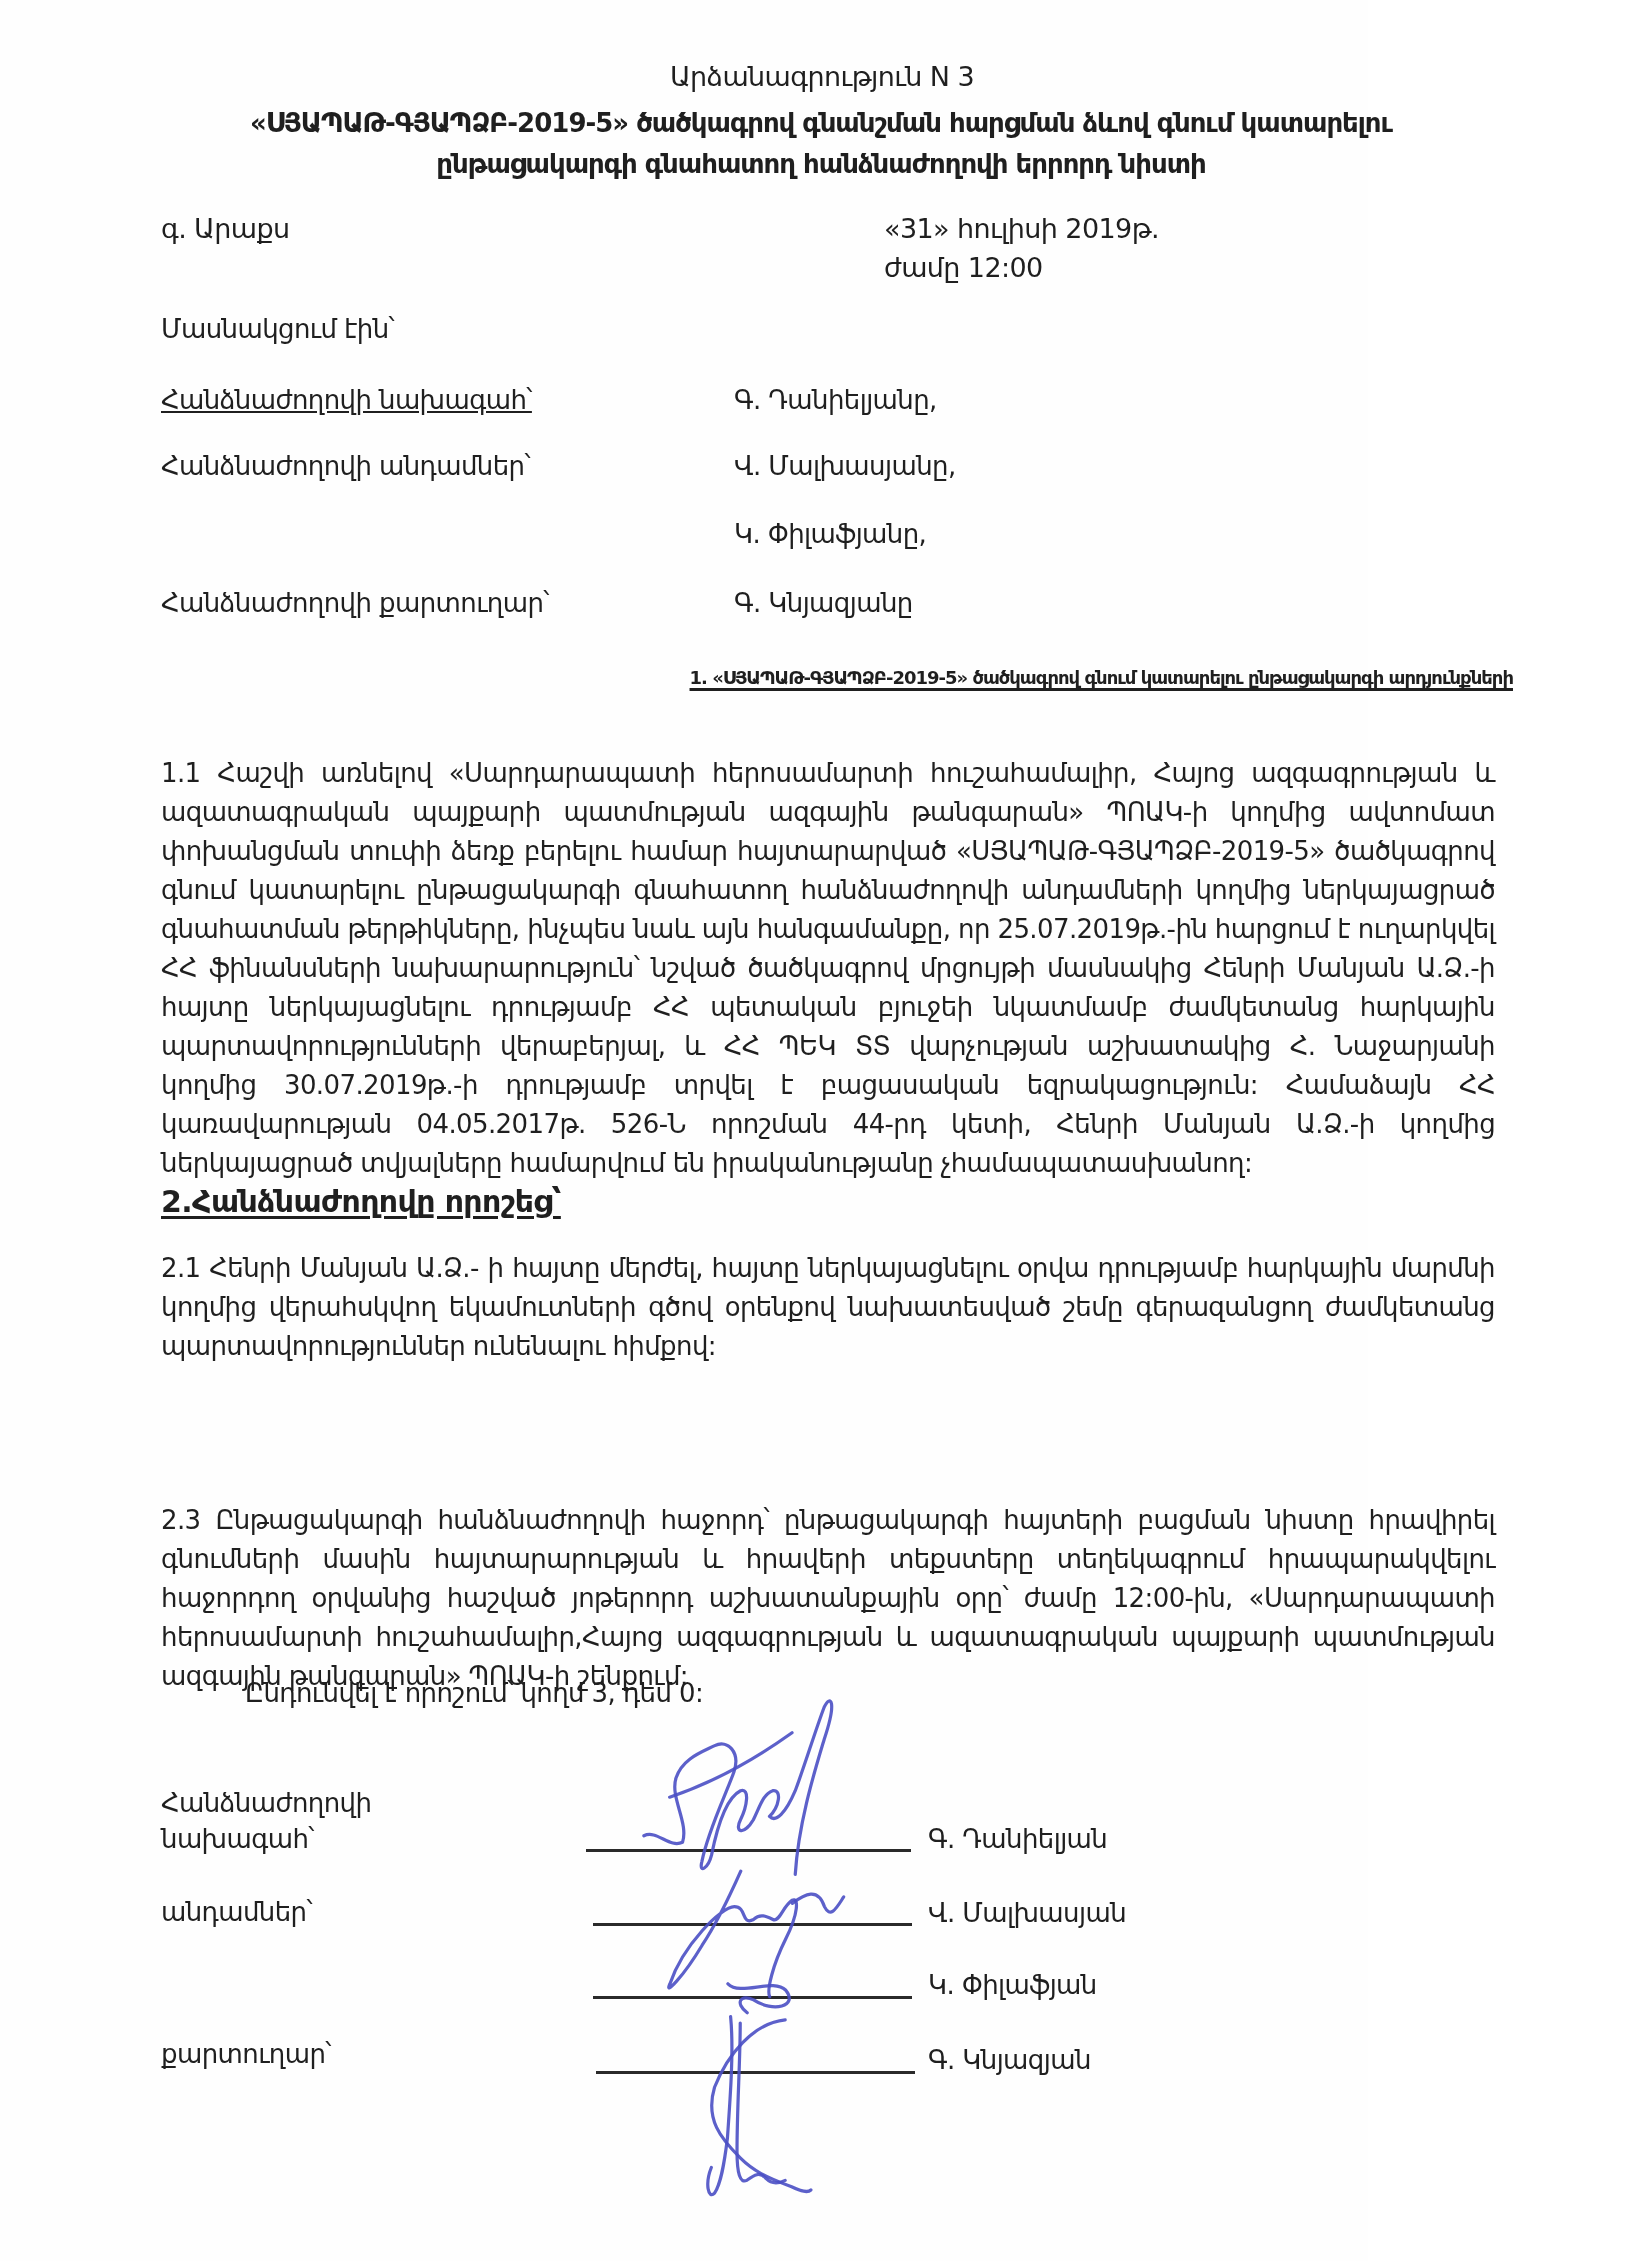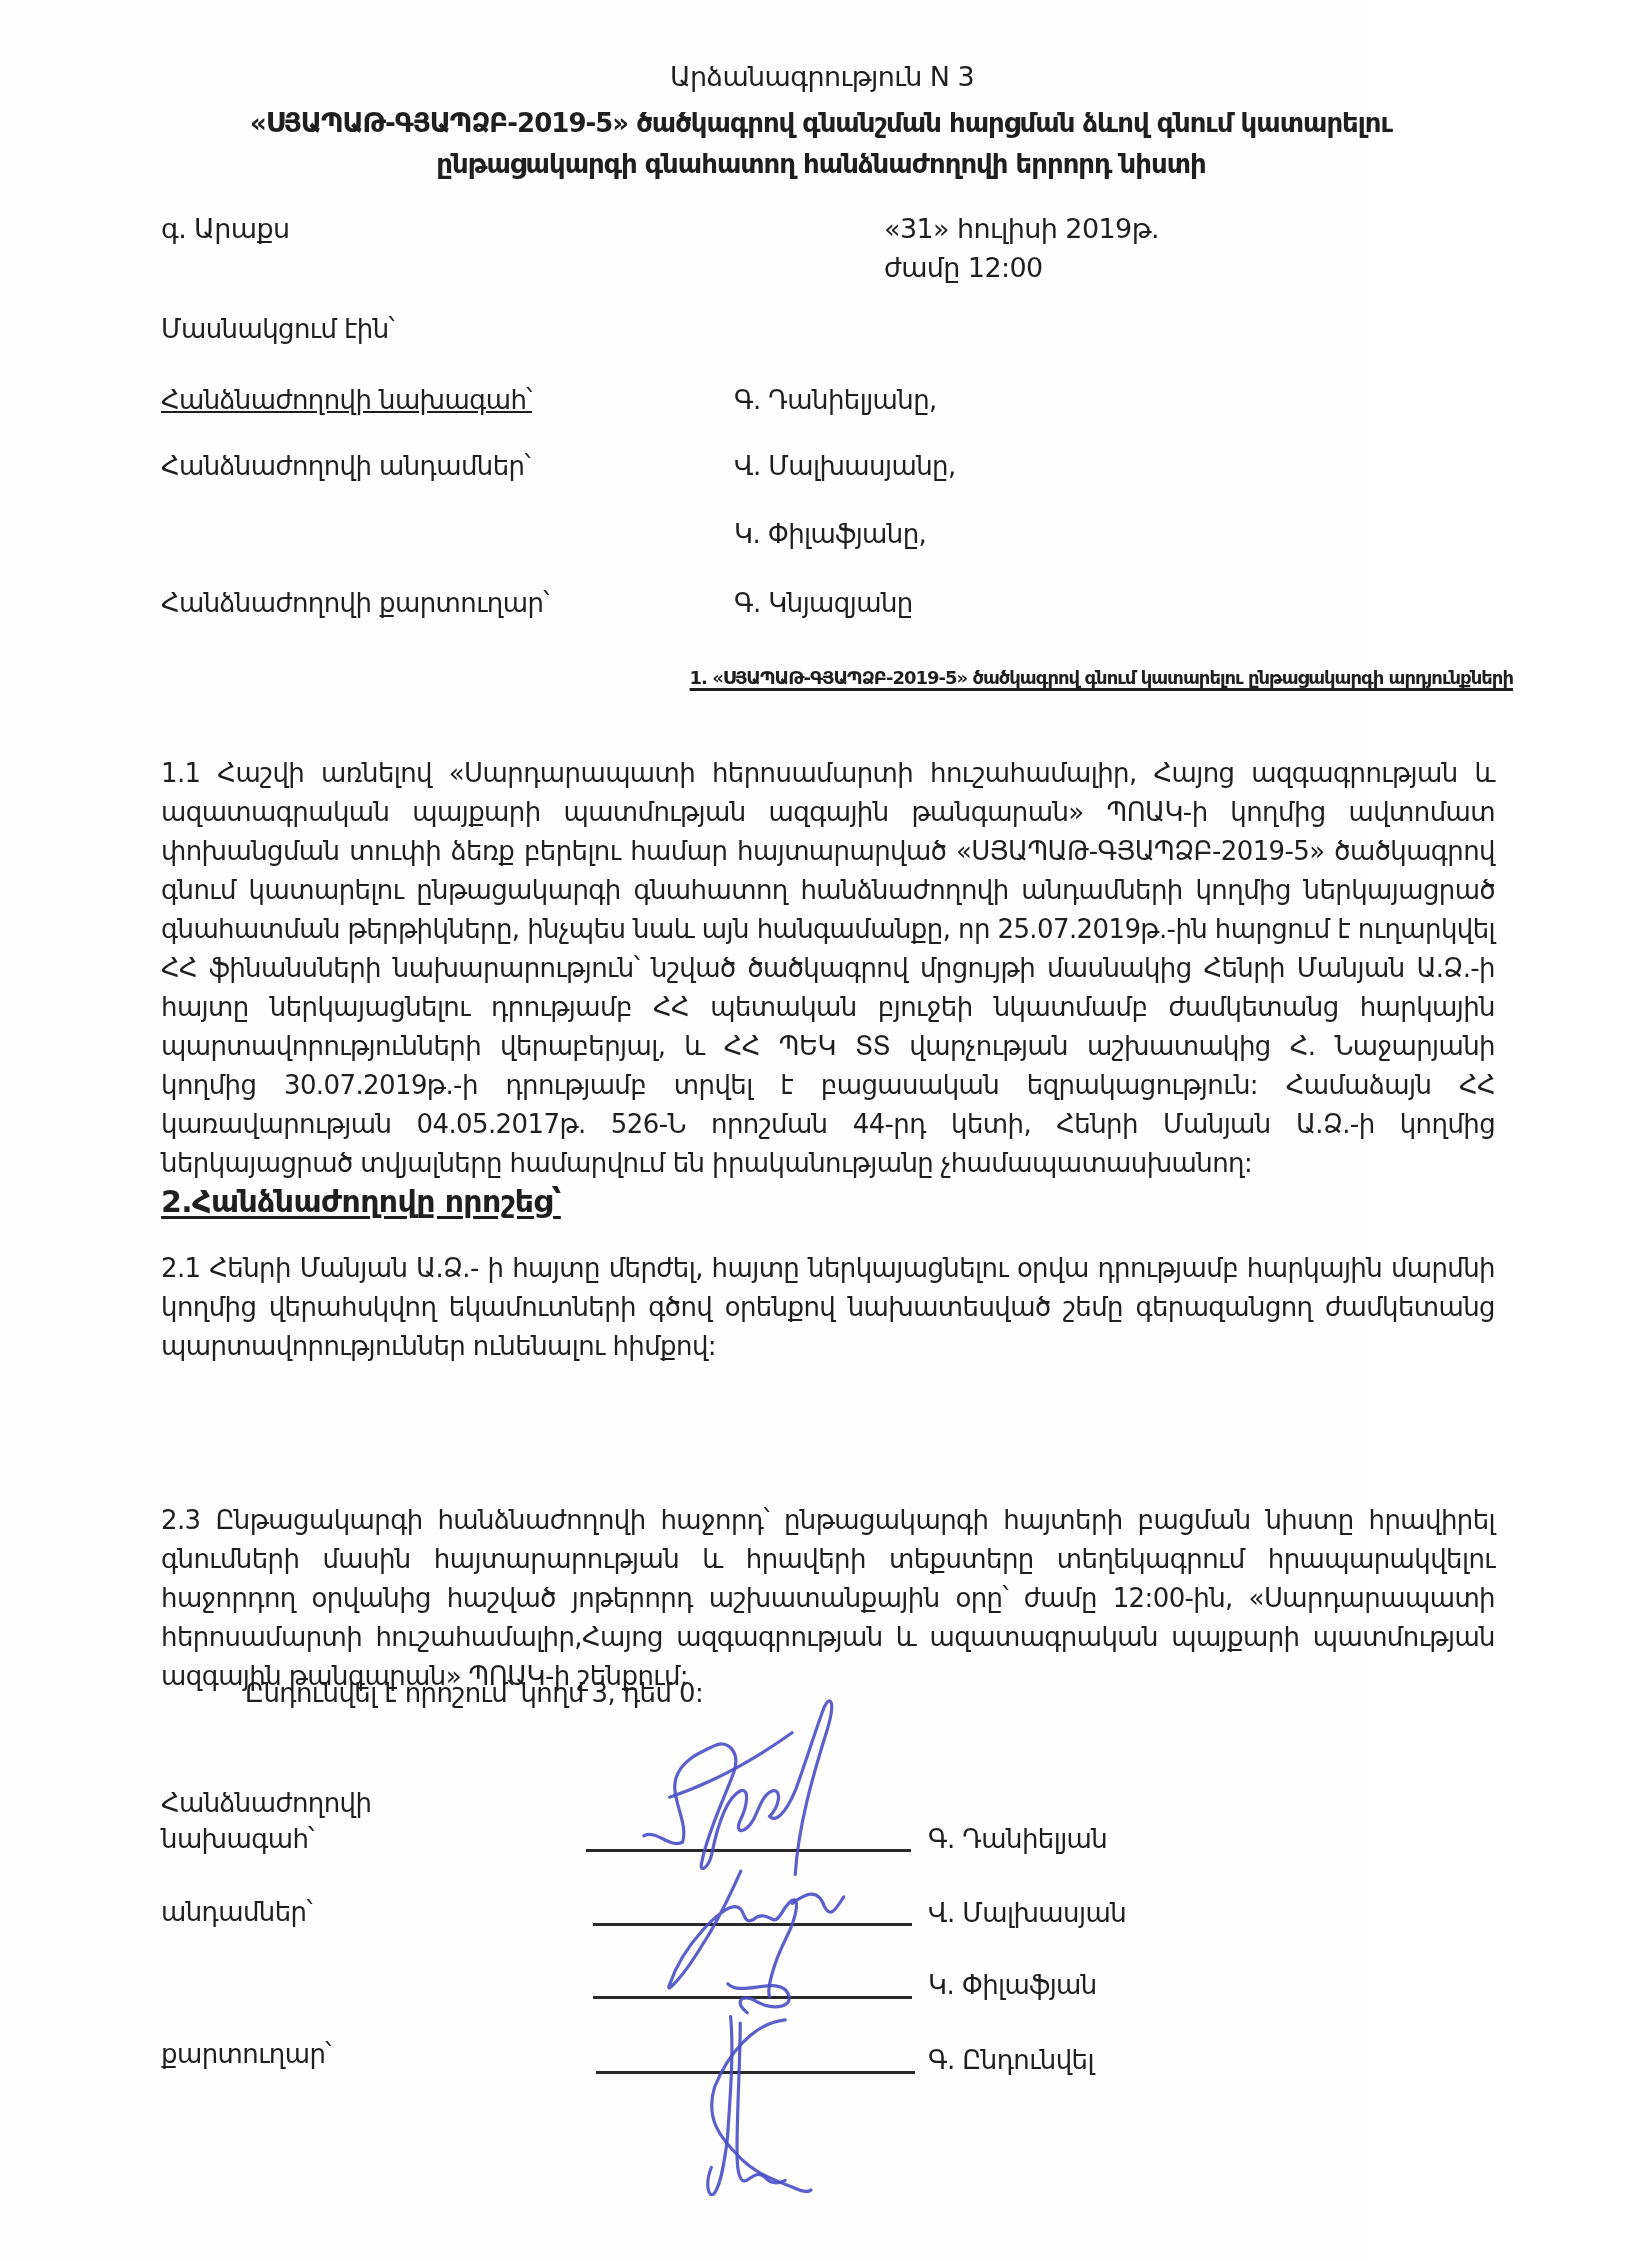--- a/index.html
+++ b/index.html
@@ -139,21 +139,21 @@
   <div class="abs sign-label" style="top:2036px;">քարտուղար՝</div>
 
   <div class="sign-line" style="left:586px; top:1849px; width:325px;"></div>
   <div class="sign-line" style="left:593px; top:1923px; width:319px;"></div>
   <div class="sign-line" style="left:593px; top:1996px; width:319px;"></div>
   <div class="sign-line" style="left:596px; top:2071px; width:319px;"></div>
 
   <div class="abs sign-name" style="left:928px; top:1824px;">Գ. Դանիելյան</div>
   <div class="abs sign-name" style="left:928px; top:1898px;">Վ. Մալխասյան</div>
   <div class="abs sign-name" style="left:928px; top:1970px;">Կ. Փիլաֆյան</div>
-  <div class="abs sign-name" style="left:928px; top:2045px;">Գ. Ընդունվել</div>
+  <div class="abs sign-name" style="left:928px; top:2045px;">Գ. Կնյազյան</div>
 
   <svg class="sig" style="left:631px; top:1694px;" width="219" height="187" viewBox="0 0 340 290">
     <path d="M20,220 C40,210 60,240 80,230 C90,200 60,160 70,130 C80,100 110,90 130,80 C150,70 170,90 160,120 C150,150 120,210 110,260 C105,280 120,270 125,250 C135,200 150,160 170,150 C185,145 180,175 170,195 C160,215 175,220 190,195 C200,175 205,155 220,150 C235,148 230,175 215,190 C225,200 240,185 255,150 C270,110 285,60 300,20 C310,0 320,10 300,70 C285,120 260,200 255,280" style="stroke: rgb(74, 79, 196);"></path>
     <path d="M60,160 C120,140 180,110 250,60" style="stroke: rgb(74, 79, 196);"></path>
   </svg>
 
   <svg class="sig" style="left:644px; top:1868px;" width="245" height="148" viewBox="0 0 380 230">
     <path d="M150,5 C130,50 110,90 90,120 C60,170 30,200 40,180 C60,120 120,60 140,60 C160,60 150,90 170,80 C180,70 190,75 200,80 C210,85 215,60 230,50 C240,45 240,70 220,110 C200,150 190,190 195,200" style="stroke: rgb(74, 79, 196);"></path>
     <path d="M230,55 C250,40 270,30 280,60 C290,80 300,60 310,45" style="stroke: rgb(74, 79, 196);"></path>
     <path d="M130,180 C150,200 200,170 220,190 C240,215 200,225 170,205 C150,195 140,210 160,225" style="stroke: rgb(74, 79, 196);"></path>

